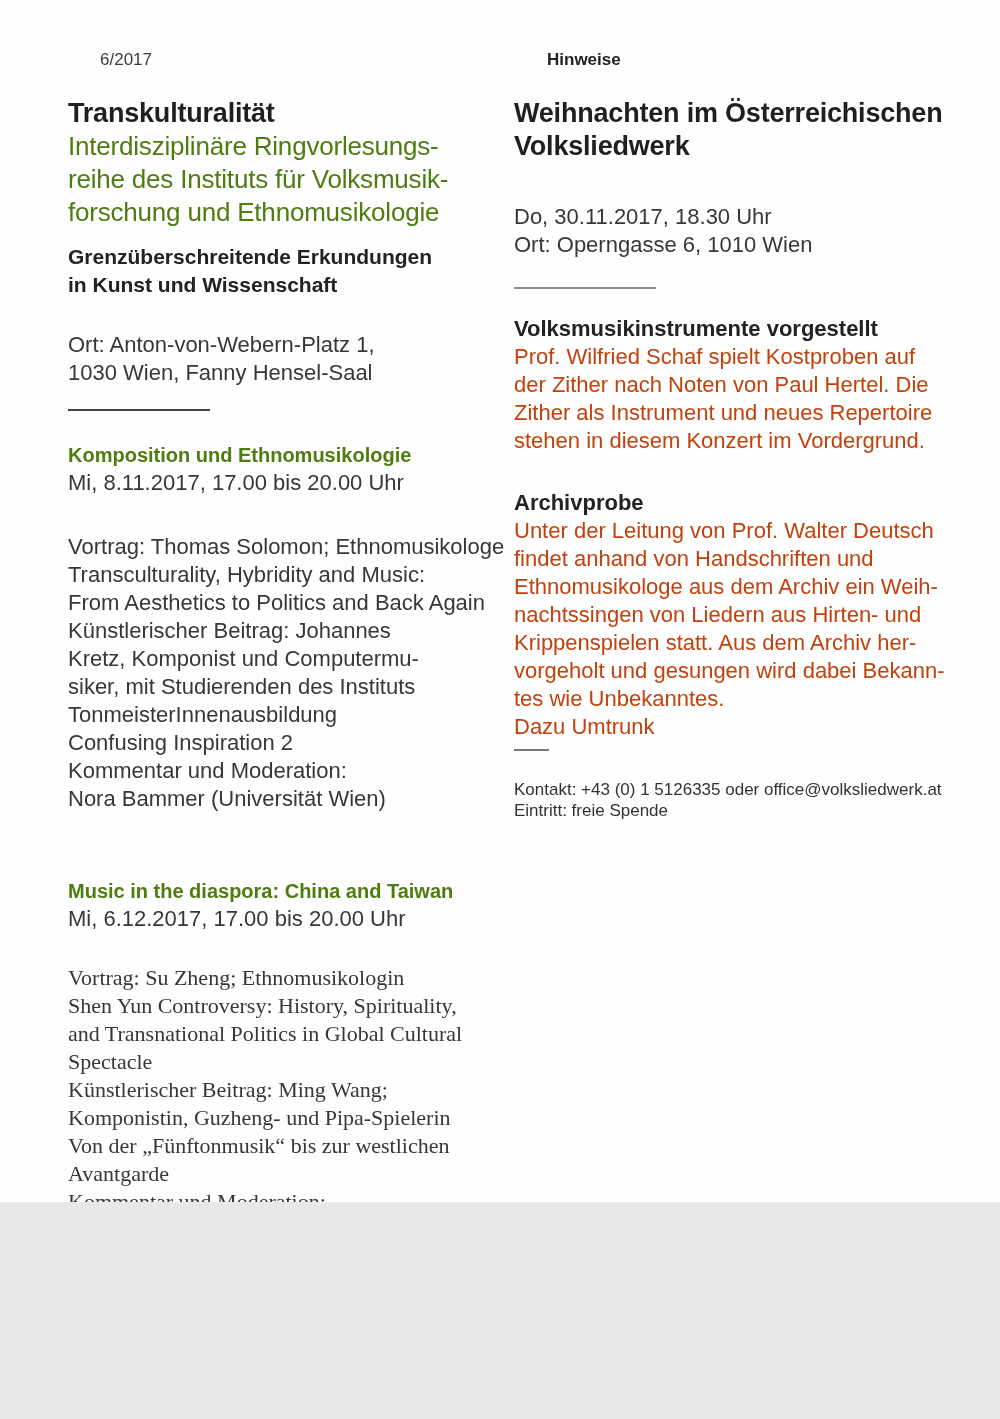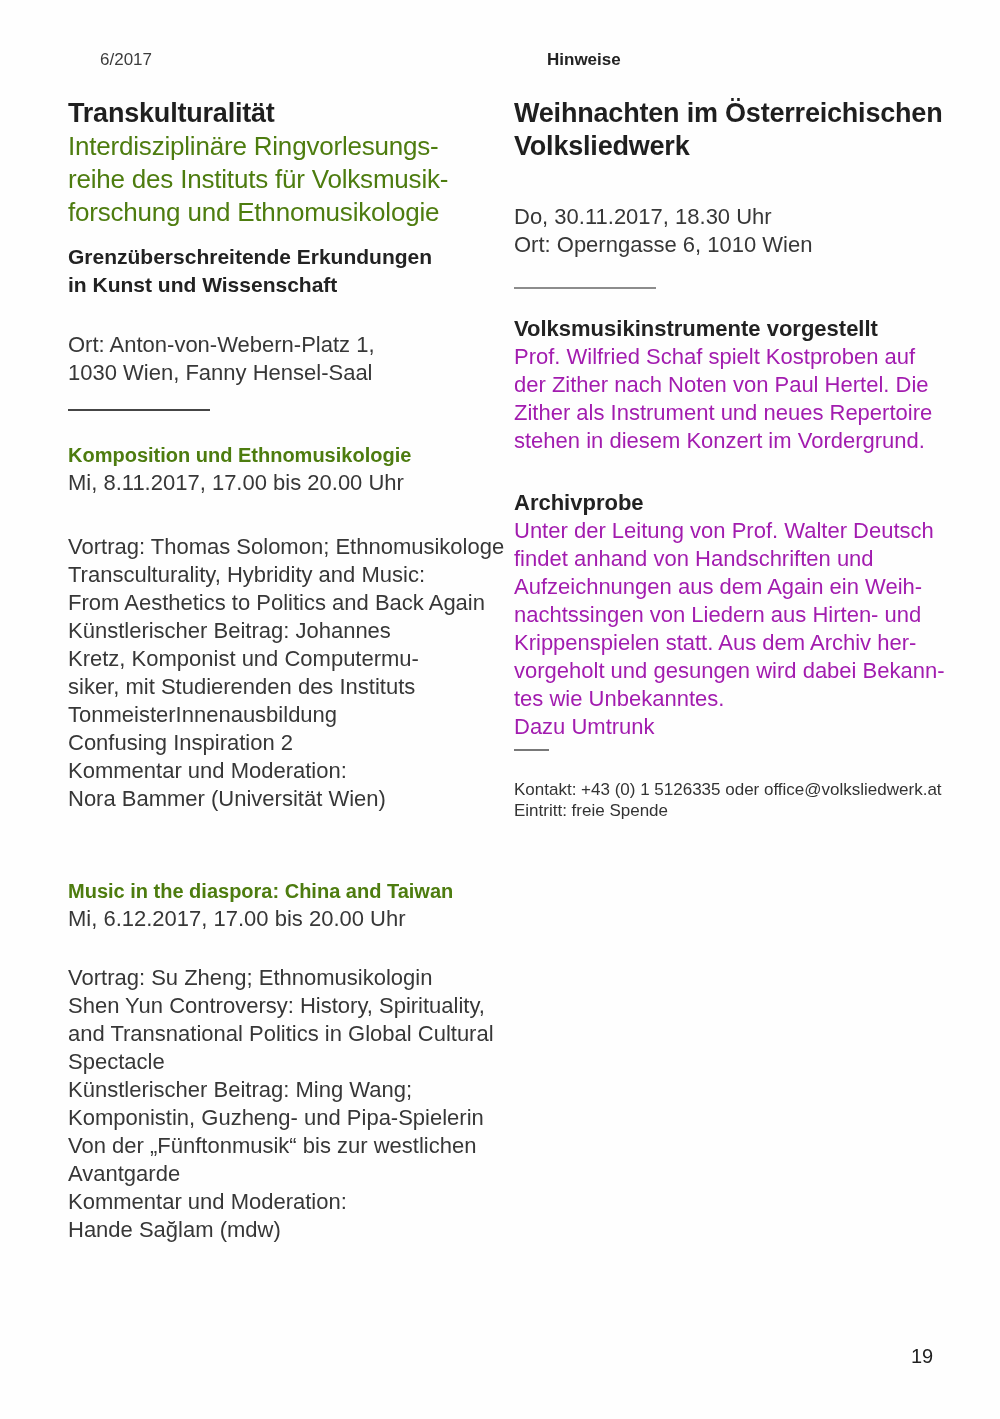--- a/index.html
+++ b/index.html
@@ -1,19 +1,19 @@
 <!DOCTYPE html>
 <html lang="de"><head>
 <meta charset="utf-8">
 <style>
   html, body { margin: 0; padding: 0; background: #e8e8e8; }
   .page {
     position: relative;
     width: 1000px;
-    height: 1419px;
+    height: 1202px;
     margin: 0 auto;
     background: #fefefe;
     font-family: "Liberation Sans", sans-serif;
     color: #373737;
     overflow: hidden;
   }
   
   .hdr-issue {
     position: absolute; left: 100px; top: 51px;
     font-size: 17px; line-height: 18px; color: #3c3c3c;
@@ -48,26 +48,26 @@
   .rule-left  { margin-top: 22px; width: 142px; border-top: 2px solid #454545; }
   .rule-right { margin-top: 28px; width: 142px; border-top: 2px solid #8c8c8c; }
   .rule-short { margin-top: 8px;  width: 35px;  border-top: 2px solid #787878; }
 
   .event1 { margin-top: 30px; }
   .event2 { margin-top: 64px; }
   .event-title { font-size: 20px; line-height: 28px; font-weight: 700; color: #4d7c0f; white-space: nowrap; }
   .event-date  { font-size: 22px; line-height: 28px; color: #373737; white-space: nowrap; }
 
   .para1 { margin-top: 36px; }
-  .para2 { margin-top: 31px; }
+  .para2 { margin-top: 31px; font-family: Liberation Serif, serif; }
 
   .section1 { margin-top: 26px; }
   .section2 { margin-top: 34px; }
   .section-title { font-size: 22px; line-height: 28px; font-weight: 700; color: #222; white-space: nowrap; }
-  .section-body  { font-size: 22px; line-height: 28px; color: #a21caf; }
+  .section-body  { font-size: 22px; line-height: 28px; color: #c2410c; }
   .section-body > div { white-space: nowrap; }
 
   .contact { margin-top: 28px; font-size: 17px; line-height: 21px; color: #333; }
 
   .page-number {
     position: absolute; left: 911px; top: 1344px;
     font-size: 20px; line-height: 24px; font-weight: 400; color: #1f1f1f;
   }
 </style>
 </head>
@@ -149,21 +149,21 @@
           <div>Zither als Instrument und neues Repertoire</div>
           <div>stehen in diesem Konzert im Vordergrund.</div>
         </div>
     </div>
 
     <div class="section2">
       <div class="section-title">Archivprobe</div>
       <div class="section-body">
           <div>Unter der Leitung von Prof. Walter Deutsch</div>
           <div>findet anhand von Handschriften und</div>
-          <div>Aufzeichnungen aus dem Again ein Weih-</div>
+          <div>Ethnomusikologe aus dem Archiv ein Weih-</div>
           <div>nachtssingen von Liedern aus Hirten- und</div>
           <div>Krippenspielen statt. Aus dem Archiv her-</div>
           <div>vorgeholt und gesungen wird dabei Bekann-</div>
           <div>tes wie Unbekanntes.</div>
           <div>Dazu Umtrunk</div>
         </div>
     </div>
 
     <hr class="rule rule-short">
     <div class="contact">

